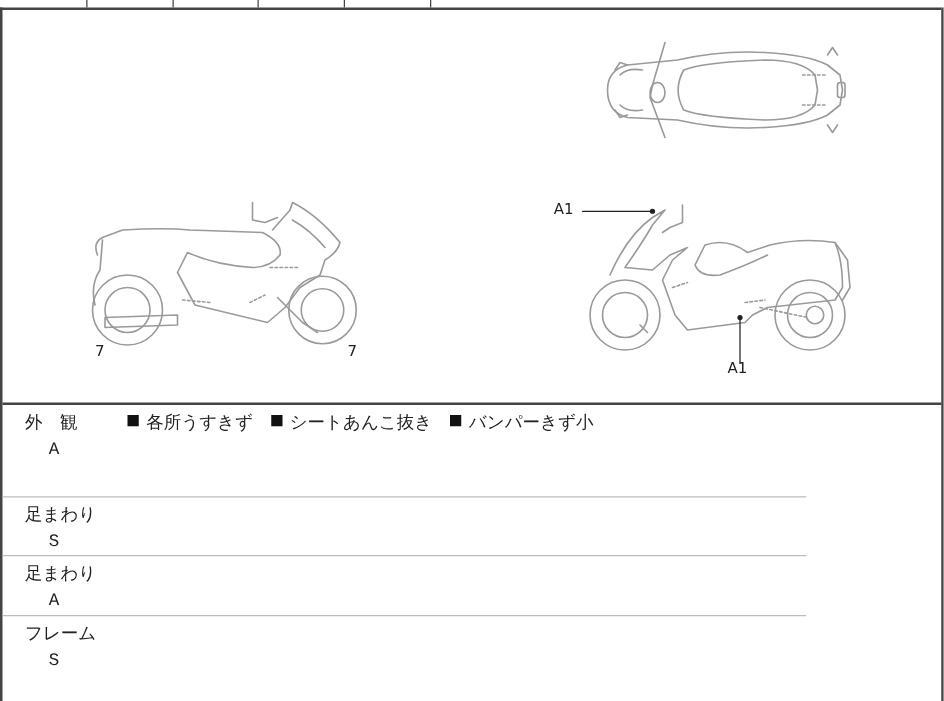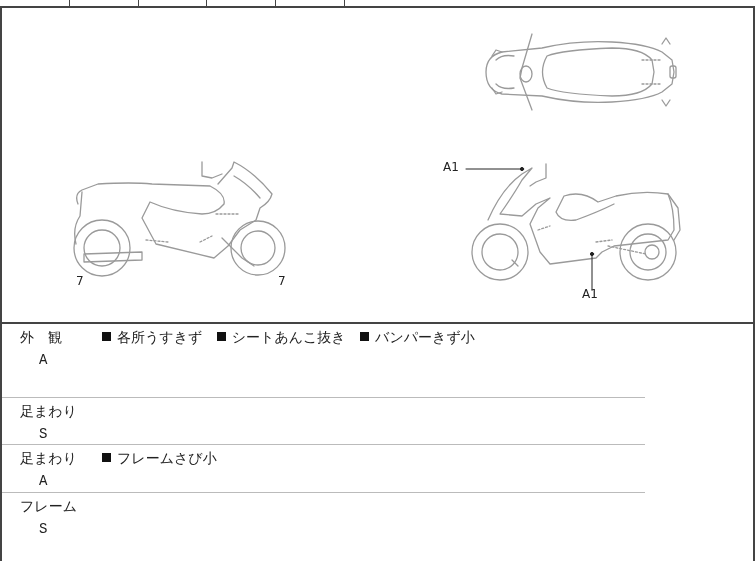--- a/index.html
+++ b/index.html
@@ -99,21 +99,18 @@
 </div>
 
 <div class="section" style="top:398px; height:46px">
   <span class="sec-title">足まわり</span>
   <span class="sec-grade">S</span>
 </div>
 
 <div class="section" style="top:445px; height:47px">
   <span class="sec-title">足まわり</span>
   <span class="sec-grade">A</span>
-  <span class="sec-notes">
-    <span class="sq"></span><span class="note">フレームさび小</span>
-  </span>
 </div>
 
 <div class="section" style="top:493px; height:68px; border-bottom:none">
   <span class="sec-title">フレーム</span>
   <span class="sec-grade">S</span>
 </div>
 
 </body></html>

